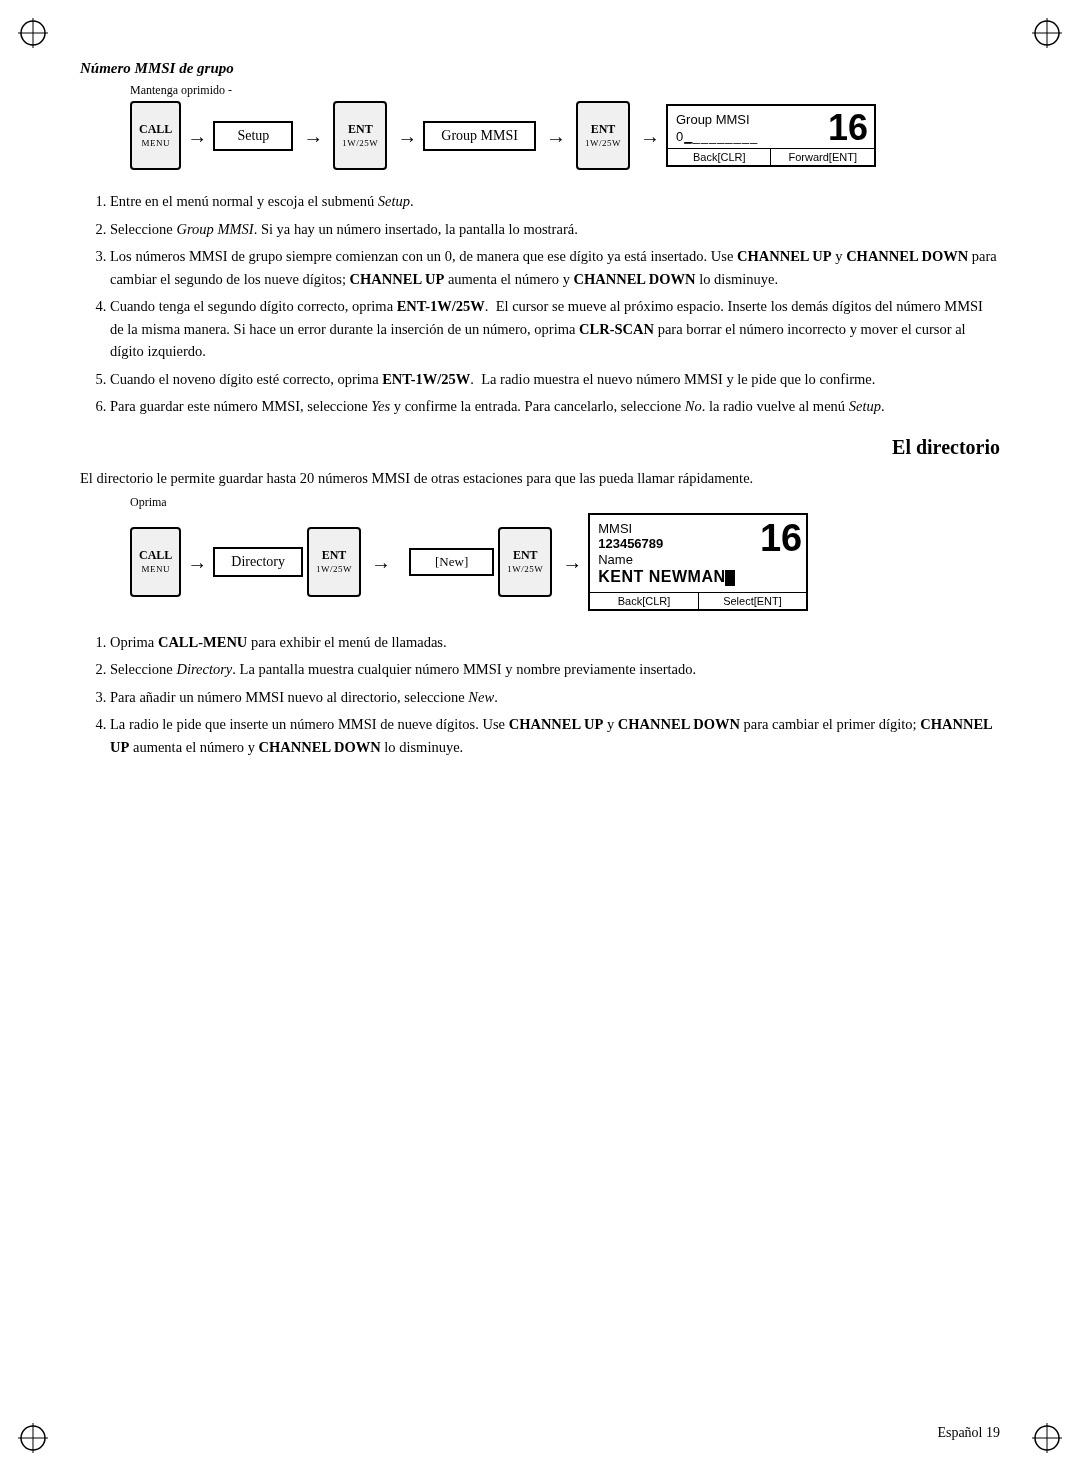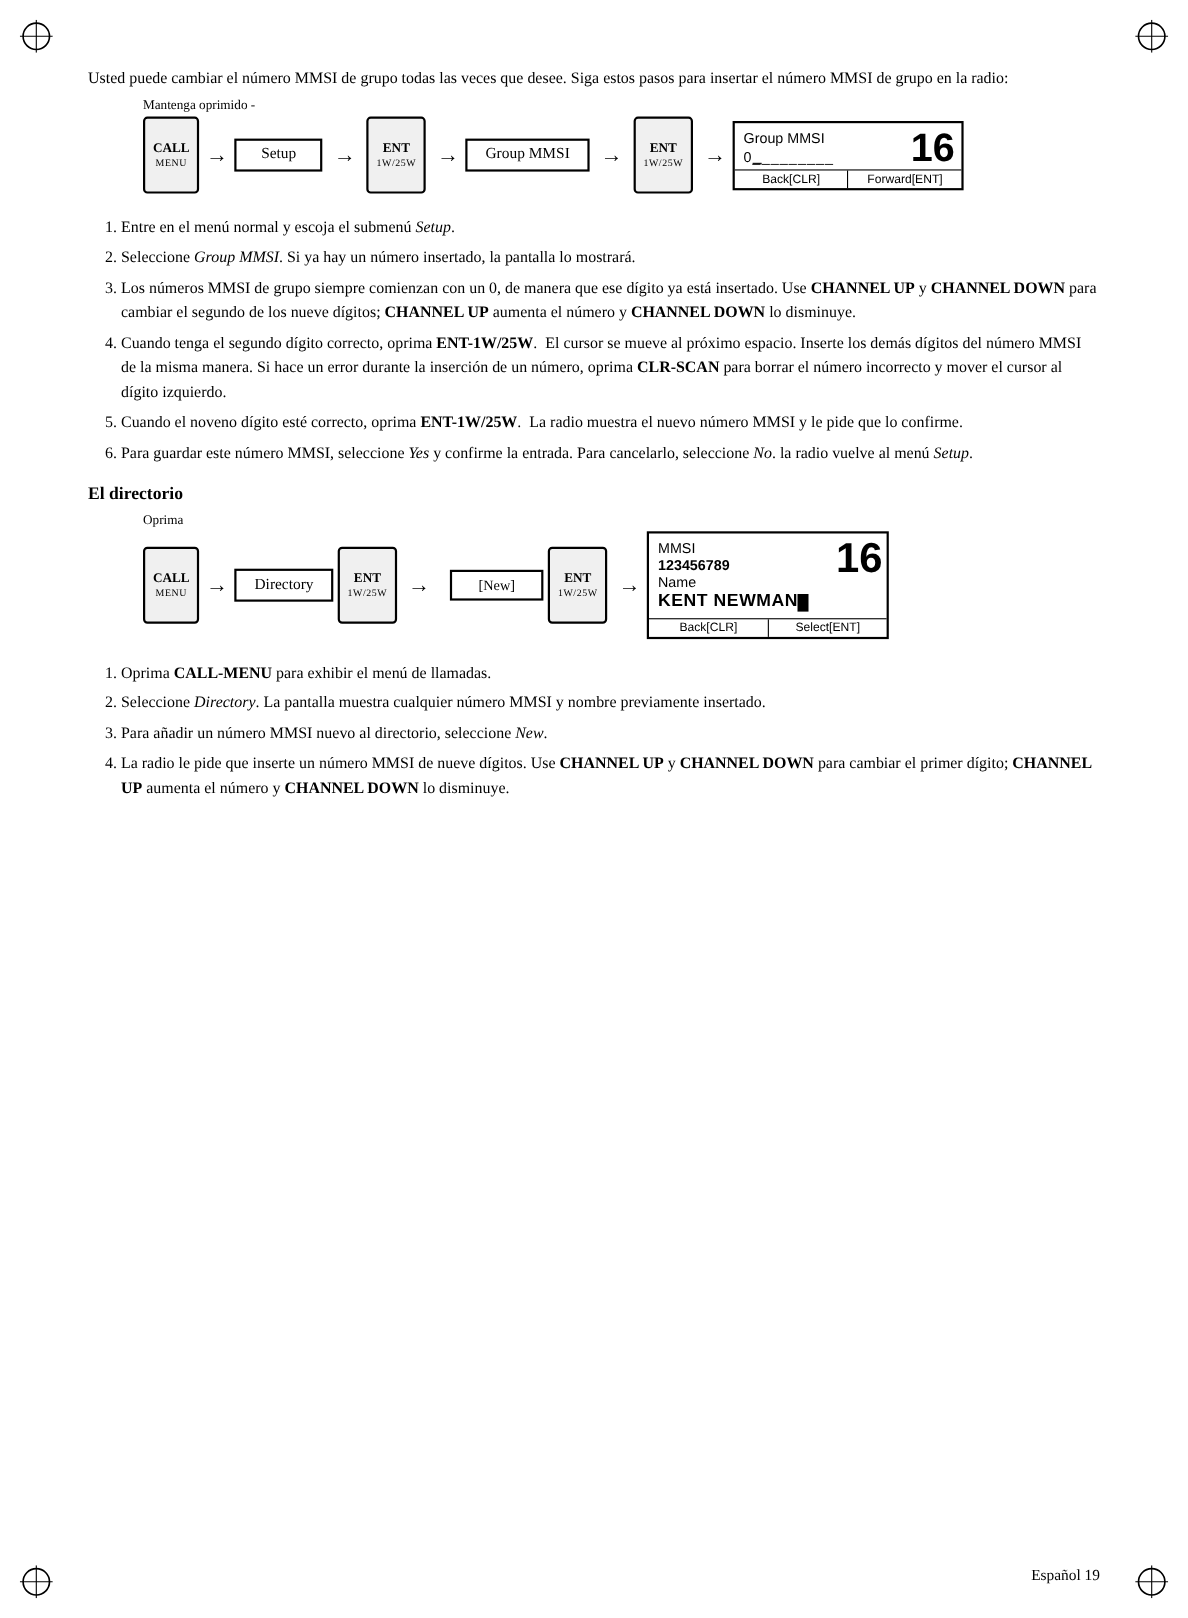--- a/index.html
+++ b/index.html
@@ -34,24 +34,25 @@
 
     
     .section-title-bold {
       font-weight: bold;
       font-style: italic;
       font-size: 15px;
       margin-bottom: 6px;
     }
 
     .section-heading {
-      font-size: 16px;
+      font-size: 20px;
       font-weight: bold;
       margin-bottom: 8px;
       margin-top: 18px;
+      text-align: right;
     }
 
     .body-text {
       font-size: 14.5px;
       line-height: 1.55;
       margin-bottom: 8px;
     }
 
     .diagram-label {
       font-size: 12px;
@@ -275,21 +276,21 @@
   <svg viewBox="0 0 30 30">
       <circle cx="15" cy="15" r="12" fill="none" stroke="#000" stroke-width="1.5"></circle>
       <line x1="15" y1="0" x2="15" y2="30" stroke="#000" stroke-width="1"></line>
       <line x1="0" y1="15" x2="30" y2="15" stroke="#000" stroke-width="1"></line>
     </svg>
 </div>
 
 <div class="page-content">
 
   <div>
-    <p class="body-text">Usted puede cambiar el número MMSI de grupo todas las veces que desee.  Siga estos pasos para insertar el número MMSI de grupo en la radio:</p>
+    <p class="section-title-bold">Número MMSI de grupo</p>
 
     <div style="position:relative; margin-left:50px; margin-top:24px; margin-bottom:20px;">
       <div class="diagram-label">Mantenga oprimido -</div>
       <div class="diagram-flow" style="align-items:center; margin-top:4px;">
 
         <div class="key-btn">
           <div class="key-top">CALL</div>
           <div class="key-bottom">MENU</div>
         </div>
 
@@ -344,20 +345,21 @@
       <li>Seleccione <em>Group MMSI</em>. Si ya hay un número insertado, la pantalla lo mostrará.</li>
       <li>Los números MMSI de grupo siempre comienzan con un 0, de manera que ese dígito ya está insertado. Use <strong>CHANNEL UP</strong> y <strong>CHANNEL DOWN</strong> para cambiar el segundo de los nueve dígitos; <strong>CHANNEL UP</strong> aumenta el número y <strong>CHANNEL DOWN</strong> lo disminuye.</li>
       <li>Cuando tenga el segundo dígito correcto, oprima <strong>ENT-1W/25W</strong>.&nbsp; El cursor se mueve al próximo espacio. Inserte los demás dígitos del número MMSI de la misma manera. Si hace un error durante la inserción de un número, oprima <strong>CLR-SCAN</strong> para borrar el número incorrecto y mover el cursor al dígito izquierdo.</li>
       <li>Cuando el noveno dígito esté correcto, oprima <strong>ENT-1W/25W</strong>.&nbsp; La radio muestra el nuevo número MMSI y le pide que lo confirme.</li>
       <li>Para guardar este número MMSI, seleccione <em>Yes</em> y confirme la entrada. Para cancelarlo, seleccione <em>No</em>. la radio vuelve al menú <em>Setup</em>.</li>
     </ol>
   </div>
 
   <div style="margin-top:10px;">
     <p class="section-heading">El directorio</p>
+    <p class="body-text">El directorio le permite guardar hasta 20 números MMSI de otras estaciones para que las pueda llamar rápidamente.</p>
 
     <div style="position:relative; margin-left:50px; margin-top:24px; margin-bottom:20px;">
       <div class="diagram-label">Oprima</div>
       <div class="diagram-flow" style="align-items:center; margin-top:4px;">
 
         <div class="key-btn">
           <div class="key-top">CALL</div>
           <div class="key-bottom">MENU</div>
         </div>
 

